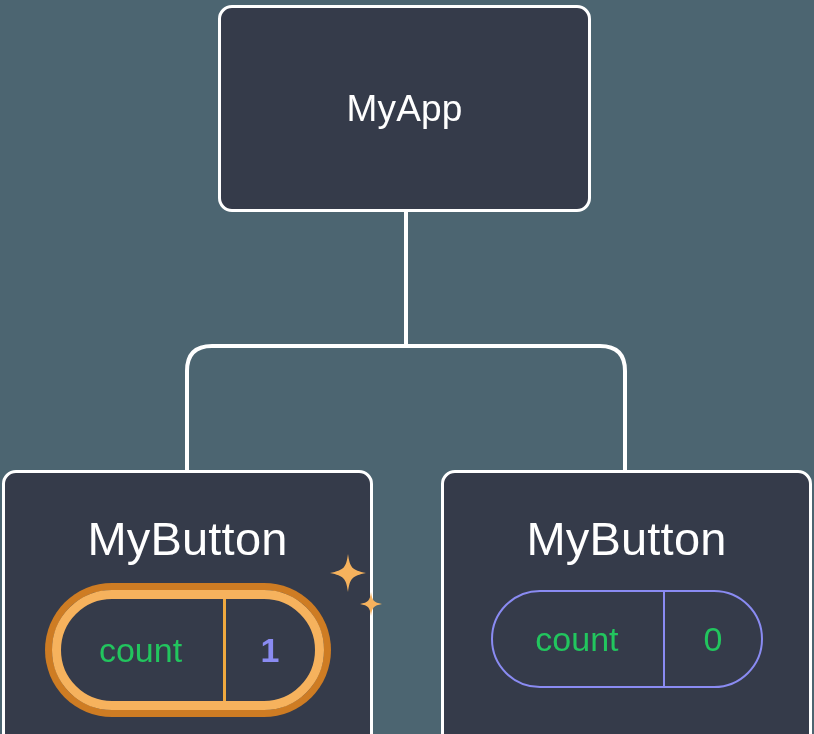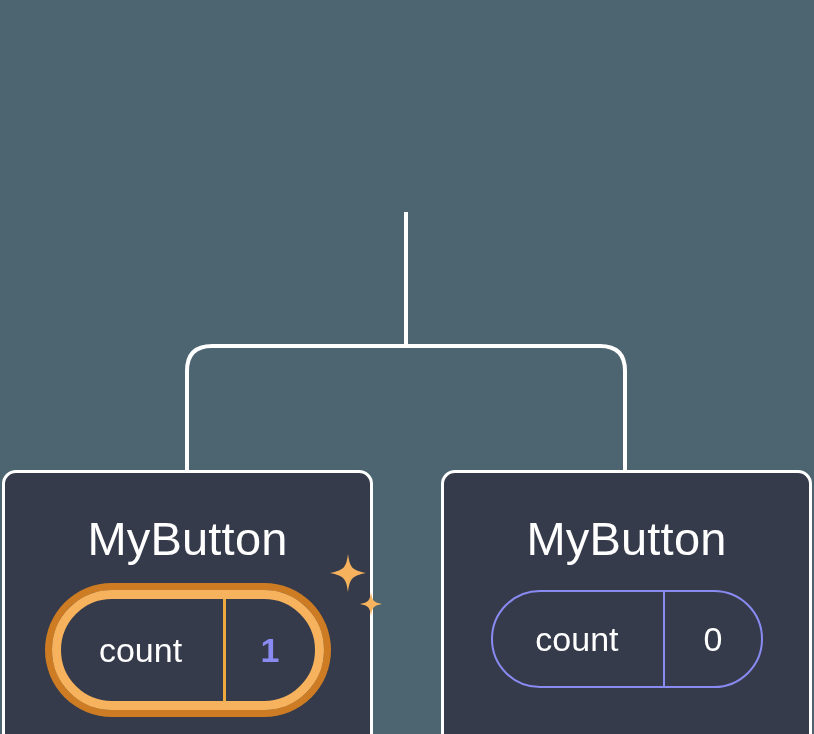--- a/index.html
+++ b/index.html
@@ -111,21 +111,21 @@
     border: 9px solid #f6b25d;
     box-shadow: 0 0 0 7px #ce7c23;
     width: 272px;
     height: 120px;
   }
 
   .pill-key, .pill-val {
     display: flex;
     align-items: center;
     justify-content: center;
-    color: #ffffff;
+    color: #22c55e;
     font-size: 34px;
     line-height: 1;
     white-space: nowrap;
   }
 
   .pill-key {
     flex: 0 0 63%;
     padding-right: 2px;
   }
 
@@ -159,20 +159,23 @@
 
 <div id="canvas">
 
   <svg id="edges" viewBox="0 0 814 734" xmlns="http://www.w3.org/2000/svg">
 
     <path d="M 406 212 L 406 346" fill="none" stroke="#ffffff" stroke-width="4"></path>
 
     <path d="M 187 470 L 187 371 Q 187 346 212 346 L 600 346 Q 625 346 625 371 L 625 470" fill="none" stroke="#ffffff" stroke-width="4" stroke-linecap="butt"></path>
   </svg>
 
+  <div class="node node-root">
+    <div class="node-title">MyApp</div>
+  </div>
 
   <div class="node node-child-left">
     <div class="node-title">MyButton</div>
 
     <div class="pill-wrap">
       <div class="pill pill-hl">
         <div class="pill-key">count</div>
         <div class="pill-val">1</div>
       </div>
 

